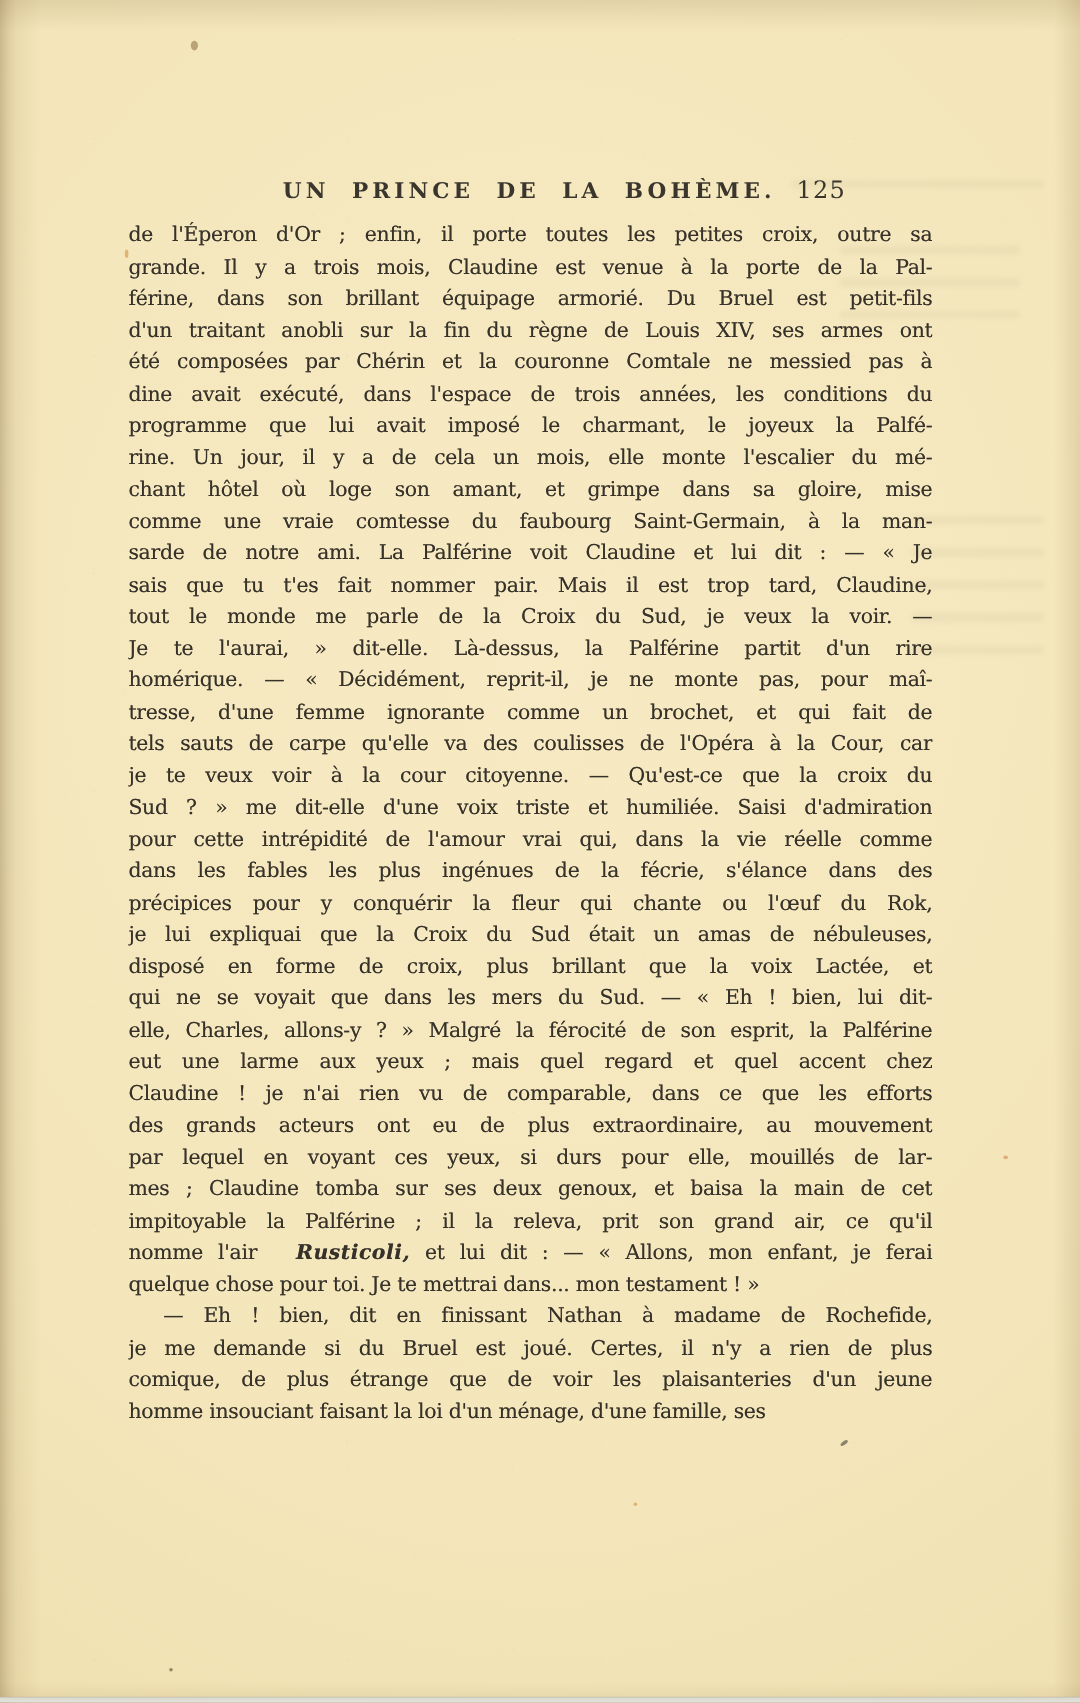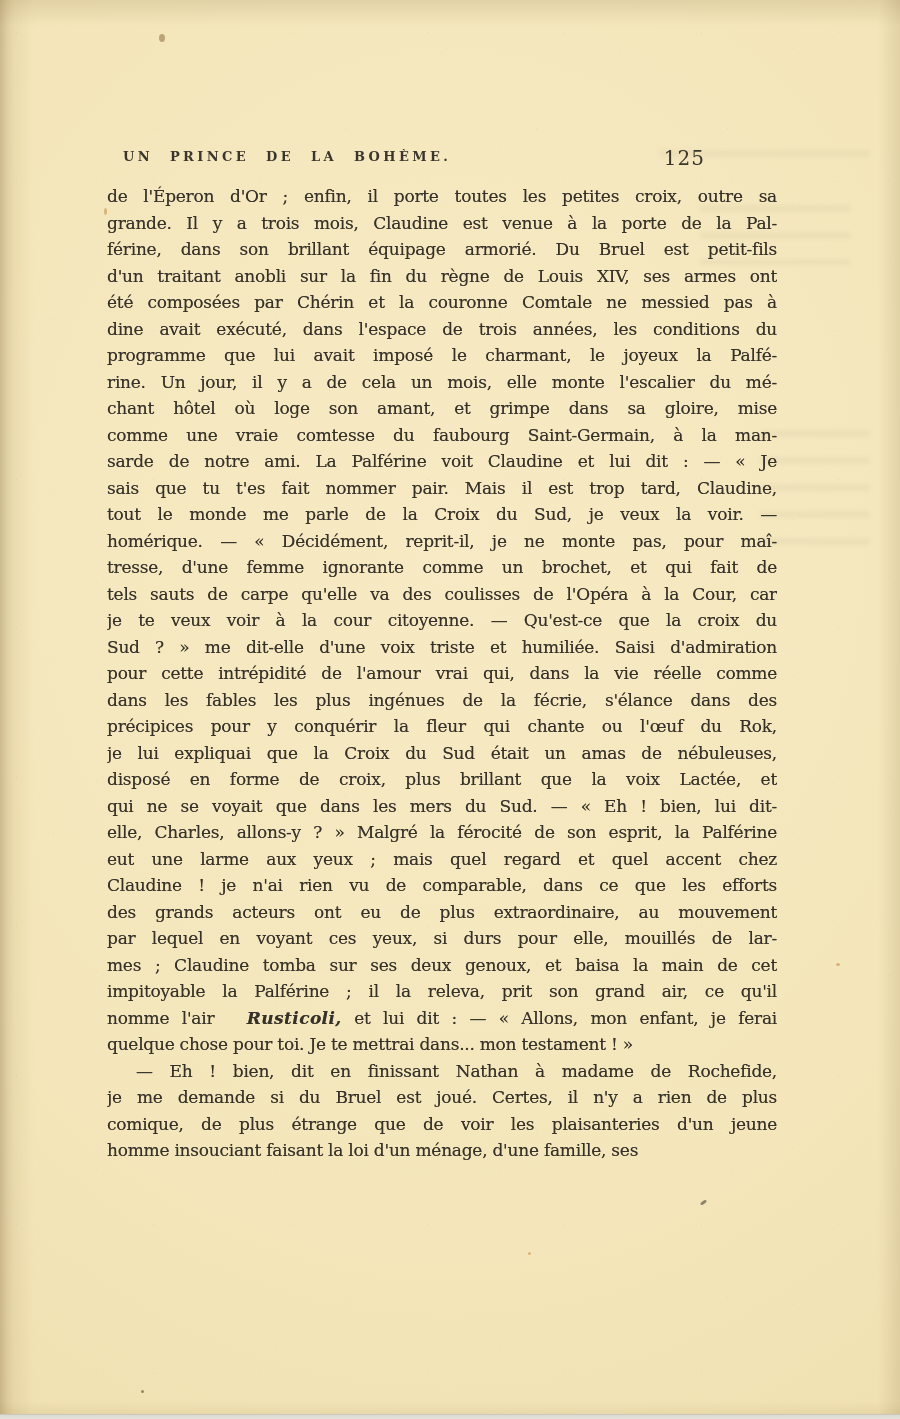--- a/index.html
+++ b/index.html
@@ -32,22 +32,22 @@
       radial-gradient(1px 1px at 66% 90%, rgba(160,130,70,.20) 0 50%, transparent 51%),
       radial-gradient(1px 1px at 24% 87%, rgba(160,130,70,.22) 0 50%, transparent 51%);
     background-size:137px 149px, 211px 181px, 173px 157px, 191px 167px, 157px 199px, 223px 171px;
   }
   .speck{position:absolute;border-radius:50%;pointer-events:none;}
 
   .headerline{
     position:absolute;left:123px;width:670px;top:149px;height:26px;
   }
   .running-title{
-    text-align:left;padding-right:34px;
-    font-weight:bold;font-size:13px;letter-spacing:3.4px;word-spacing:9px;
+    text-align:center;padding-right:34px;
+    font-weight:bold;font-size:18px;letter-spacing:3.4px;word-spacing:9px;
     color:#3a362d;
   }
   .page-number{
     position:absolute;right:88px;top:-3px;
     font-size:20px;letter-spacing:1px;font-weight:500;color:#3a362d;
   }
 
   .text-block{
     position:absolute;left:107px;top:183px;width:670px;
     font-size:17px;letter-spacing:-0.25px;
@@ -97,20 +97,21 @@
       <div class="line">d'un traitant anobli sur la fin du règne de Louis XIV, ses armes ont</div>
       <div class="line">été composées par Chérin et la couronne Comtale ne messied pas à</div>
       <div class="line">dine avait exécuté, dans l'espace de trois années, les conditions du</div>
       <div class="line">programme que lui avait imposé le charmant, le joyeux la Palfé-</div>
       <div class="line">rine. Un jour, il y a de cela un mois, elle monte l'escalier du mé-</div>
       <div class="line">chant hôtel où loge son amant, et grimpe dans sa gloire, mise</div>
       <div class="line">comme une vraie comtesse du faubourg Saint-Germain, à la man-</div>
       <div class="line">sarde de notre ami. La Palférine voit Claudine et lui dit : — « Je</div>
       <div class="line">sais que tu t'es fait nommer pair. Mais il est trop tard, Claudine,</div>
       <div class="line">tout le monde me parle de la Croix du Sud, je veux la voir. —</div>
+      <div class="line">Je te l'aurai, » dit-elle. Là-dessus, la Palférine partit d'un rire</div>
       <div class="line">homérique. — « Décidément, reprit-il, je ne monte pas, pour maî-</div>
       <div class="line">tresse, d'une femme ignorante comme un brochet, et qui fait de</div>
       <div class="line">tels sauts de carpe qu'elle va des coulisses de l'Opéra à la Cour, car</div>
       <div class="line">je te veux voir à la cour citoyenne. — Qu'est-ce que la croix du</div>
       <div class="line">Sud ? » me dit-elle d'une voix triste et humiliée. Saisi d'admiration</div>
       <div class="line">pour cette intrépidité de l'amour vrai qui, dans la vie réelle comme</div>
       <div class="line">dans les fables les plus ingénues de la fécrie, s'élance dans des</div>
       <div class="line">précipices pour y conquérir la fleur qui chante ou l'œuf du Rok,</div>
       <div class="line">je lui expliquai que la Croix du Sud était un amas de nébuleuses,</div>
       <div class="line">disposé en forme de croix, plus brillant que la voix Lactée, et</div>

